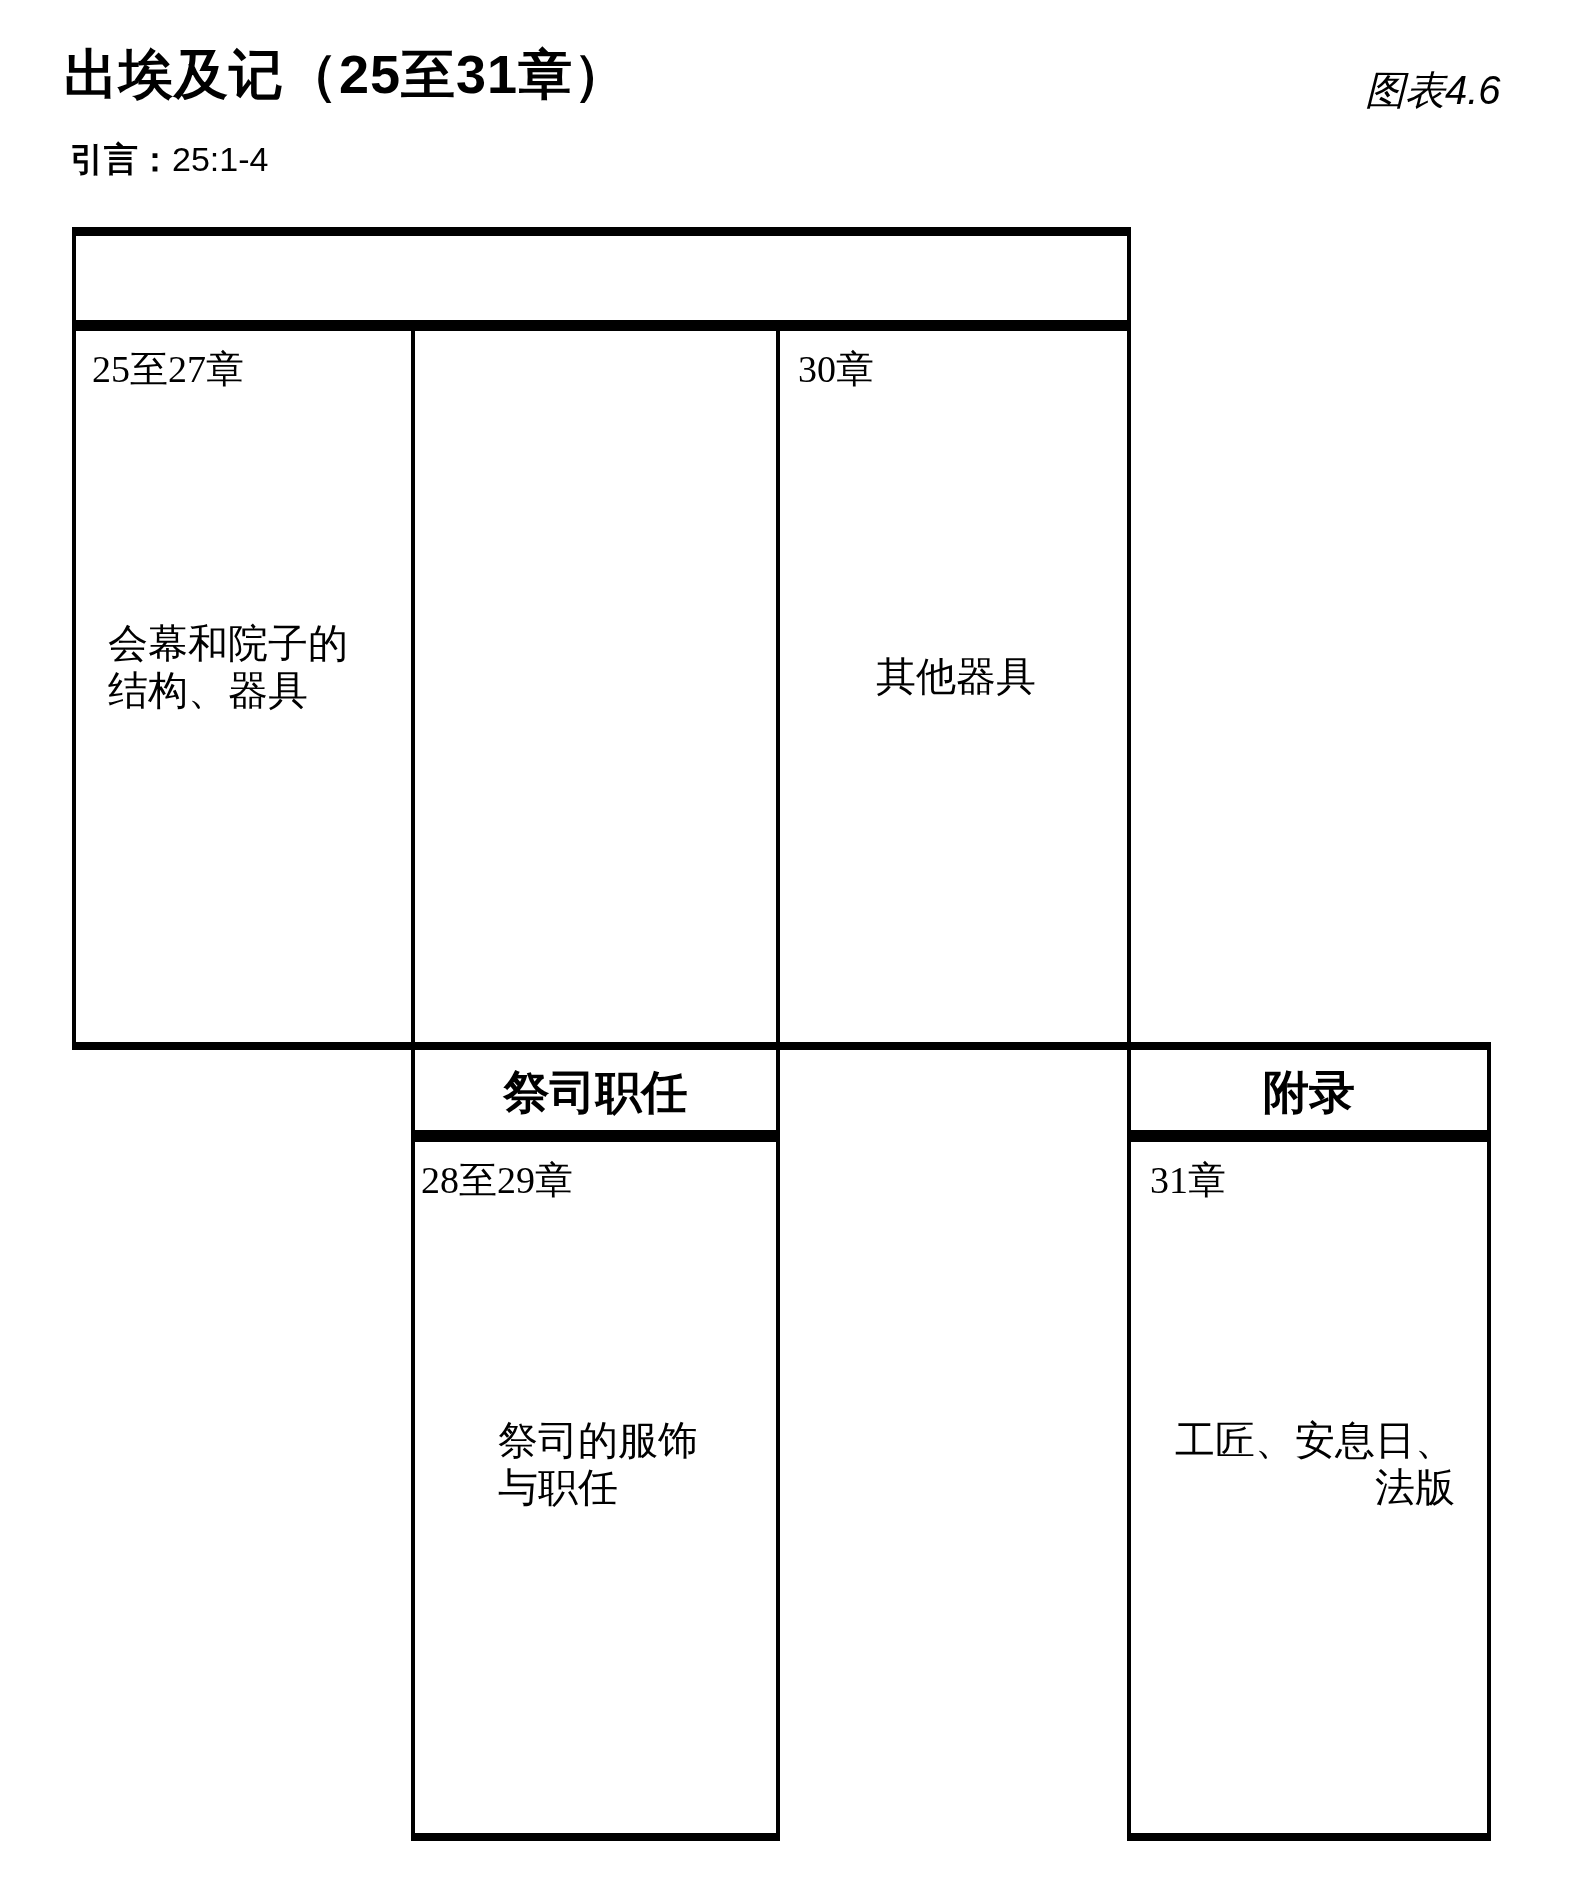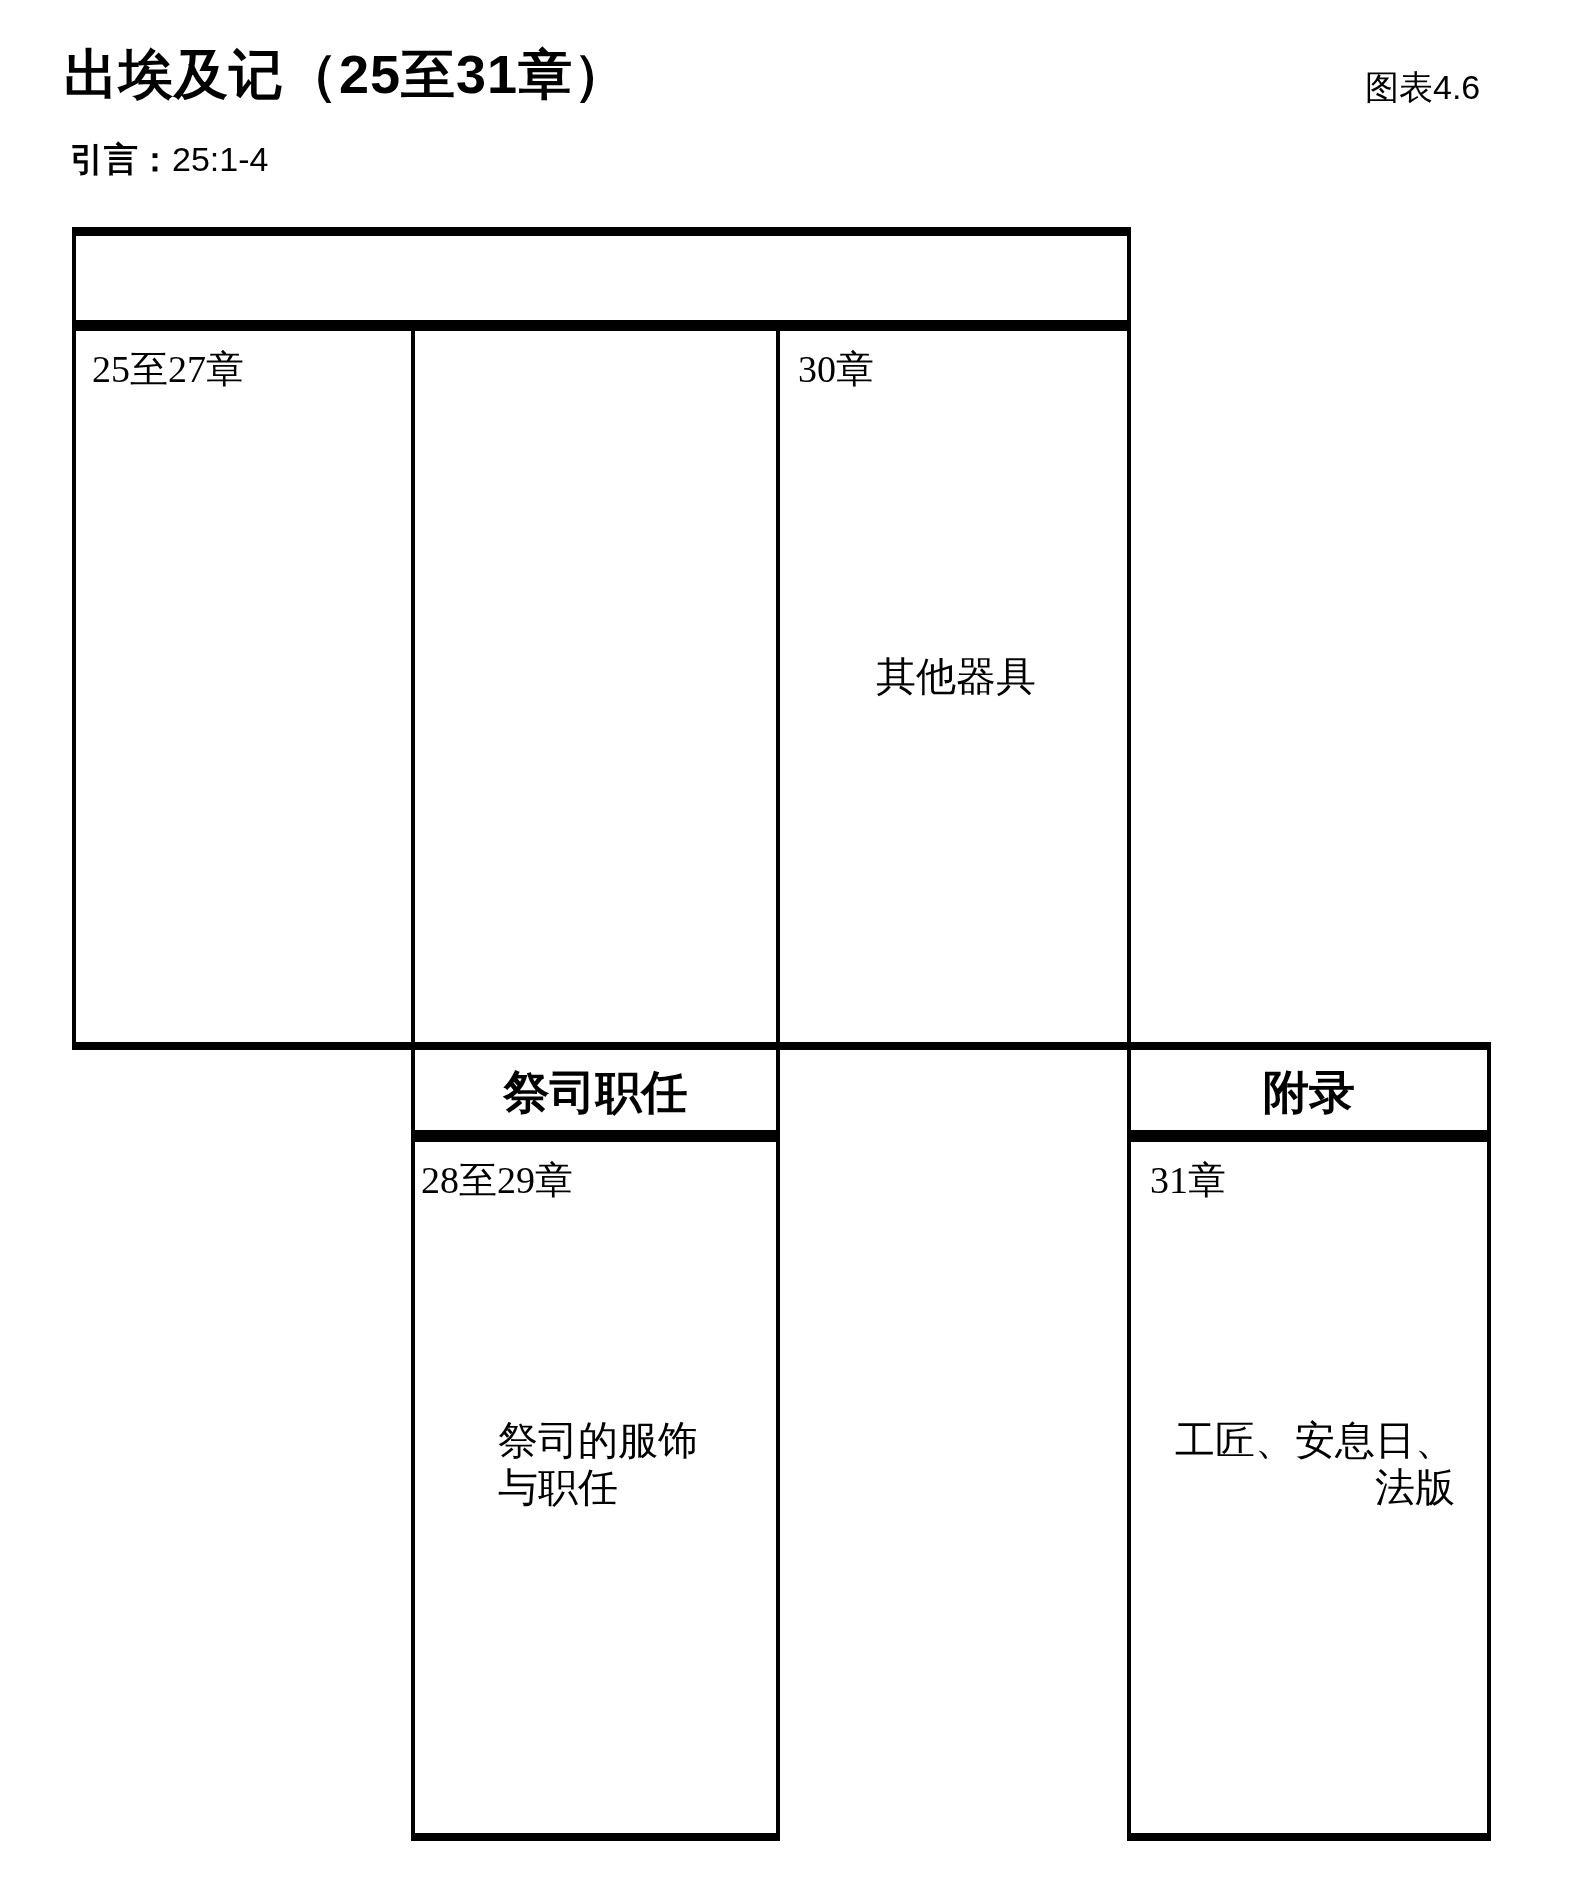--- a/index.html
+++ b/index.html
@@ -11,21 +11,21 @@
     color:#000000;
     overflow:hidden;
     font-family:"Liberation Sans", sans-serif;
   }
   .abs{position:absolute;}
   .ln{position:absolute;background:#000000;}
   .sans{font-family:"Liberation Sans", sans-serif;}
   .serif{font-family:"Liberation Serif", serif;}
   .bold{font-weight:bold;}
   .title{font-size:54px;line-height:1.05;letter-spacing:1px;}
-  .figlabel{font-size:34px;line-height:1;}
+  .figlabel{font-size:40px;line-height:1;font-style:italic;}
   .intro{font-size:34px;line-height:1;}
   .boxhead{font-size:48px;line-height:1;text-align:center;}
   .boxhead2{font-size:46px;line-height:1;text-align:center;}
   .chap{font-size:38px;line-height:1;}
   .content{font-size:40px;line-height:47px;}
 </style>
 </head>
 <body>
 
 <div id="page">
@@ -58,20 +58,24 @@
 
   <div class="ln" style="left:1487px;top:1042px;width:4px;height:799px;"></div>
 
   <div class="ln" style="left:411px;top:1833px;width:369px;height:8px;"></div>
 
   <div class="ln" style="left:1127px;top:1833px;width:364px;height:8px;"></div>
 
 
   <div class="abs serif chap" style="left:92px;top:350px;">25至27章</div>
 
+  <div class="abs serif content" style="left:108px;top:620px;">
+    <div>会幕和院子的</div>
+    <div>结构、器具</div>
+  </div>
 
   <div class="abs serif chap" style="left:798px;top:350px;">30章</div>
 
   <div class="abs serif content" style="left:876px;top:653px;">其他器具</div>
 
   <div class="abs sans bold boxhead2" style="left:413px;top:1069px;width:365px;">祭司职任</div>
 
   <div class="abs serif chap" style="left:421px;top:1161px;">28至29章</div>
 
   <div class="abs serif content" style="left:498px;top:1417px;">

